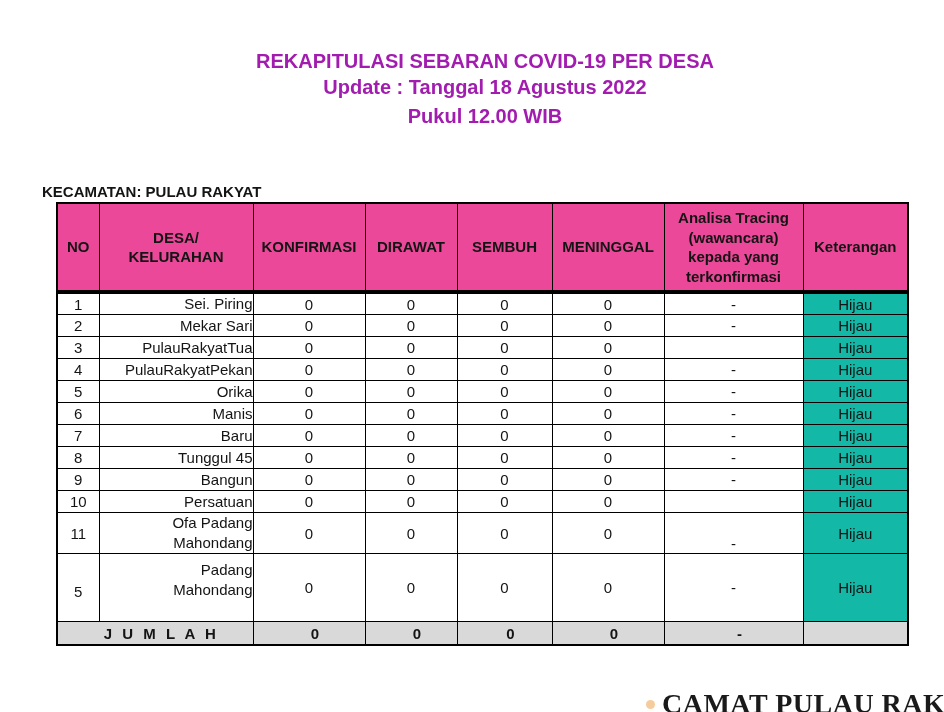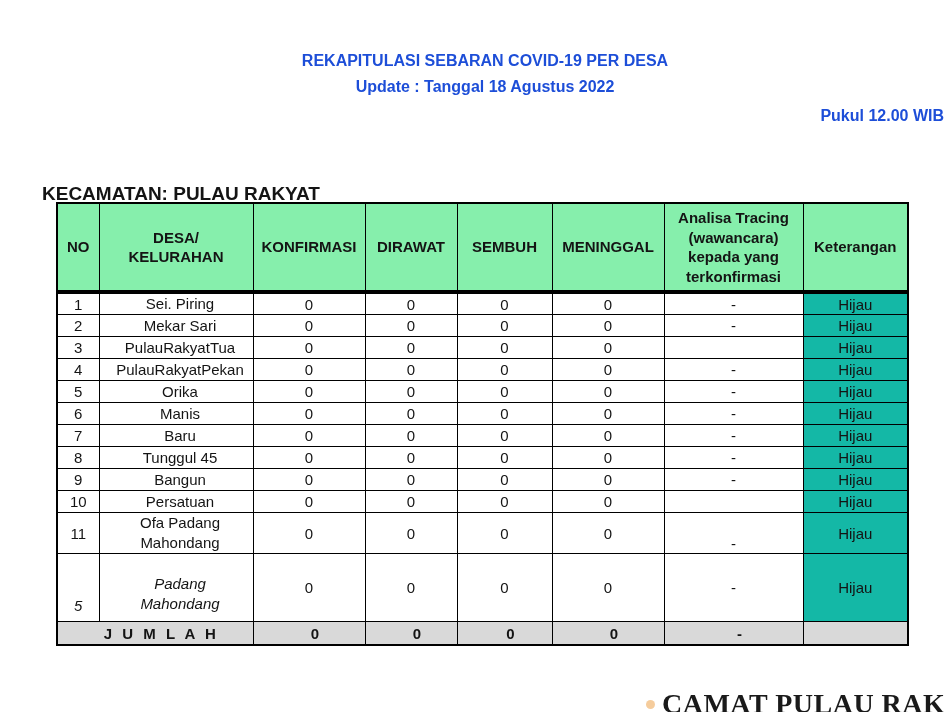--- a/index.html
+++ b/index.html
@@ -19,34 +19,33 @@
     position: absolute;
     inset: 0;
   }
   .title-block {
     position: absolute;
     top: 48px;
     left: 26px;
     width: 918px;
     text-align: center;
     font-weight: bold;
-    font-size: 16px;
+    font-size: 20px;
     line-height: 26px;
-    color: #1d4ed8;
+    color: #a21caf;
   }
   .title-block .t4 {
     margin-top: 3px;
-    text-align: right;
   }
   .kecamatan-label {
     position: absolute;
     left: 42px;
     top: 183px;
     font-weight: bold;
-    font-size: 19px;
+    font-size: 15px;
     color: #141414;
   }
   table.covid {
     position: absolute;
     left: 56px;
     top: 202px;
     width: 851px;
     border-collapse: collapse;
     table-layout: fixed;
     border: 2px solid #000000;
@@ -54,49 +53,48 @@
   table.covid th, table.covid td {
     border: 1px solid #000000;
     font-size: 15px;
     text-align: center;
     vertical-align: middle;
     padding: 0;
     overflow: hidden;
     color: #141414;
   }
   table.covid thead th {
-    background: #86efac;
+    background: #ec4899;
     border-bottom: 4px solid #000000;
     height: 86px;
     font-weight: bold;
     line-height: 1.3;
     white-space: pre-line;
   }
   table.covid tbody tr {
     height: 22px;
   }
   table.covid tbody tr.row-tall1 { height: 40px; margin-left: 21px; }
   table.covid tbody tr.row-tall2 { height: 68px; }
   table.covid td.name {
-    text-align: center;
+    text-align: right;
     padding-left: 8px;
     white-space: pre-line;
     line-height: 20px;
   }
   table.covid td.keterangan {
     background: #14b8a6;
   }
   table.covid tr.row-tall1 td.low {
     vertical-align: bottom;
     padding-bottom: 1px;
   }
   table.covid tr.row-tall2 td.bottom {
     vertical-align: bottom;
-    padding-bottom: 7px;
-    font-style: italic;
+    padding-bottom: 21px;
   }
   table.covid tr.jumlah-row td {
     background: #d9d9d9;
     font-weight: bold;
     height: 22px;
     padding-left: 12px;
   }
   table.covid tr.jumlah-row td.jumlah-label {
     letter-spacing: 3px;
     text-align: center;

